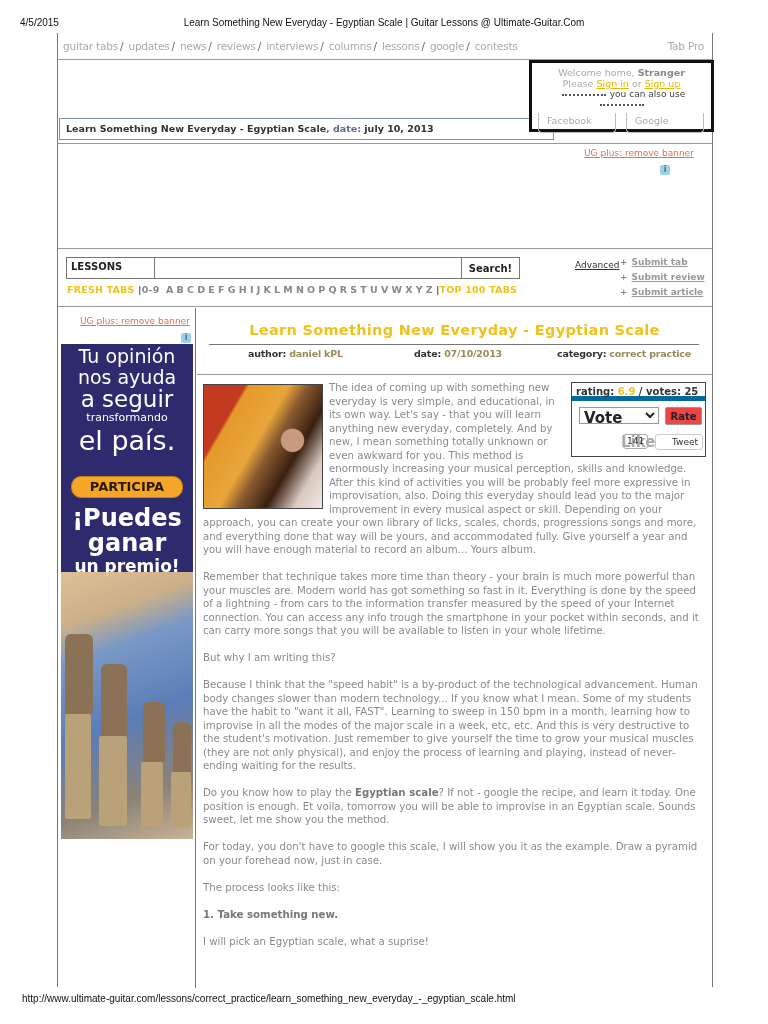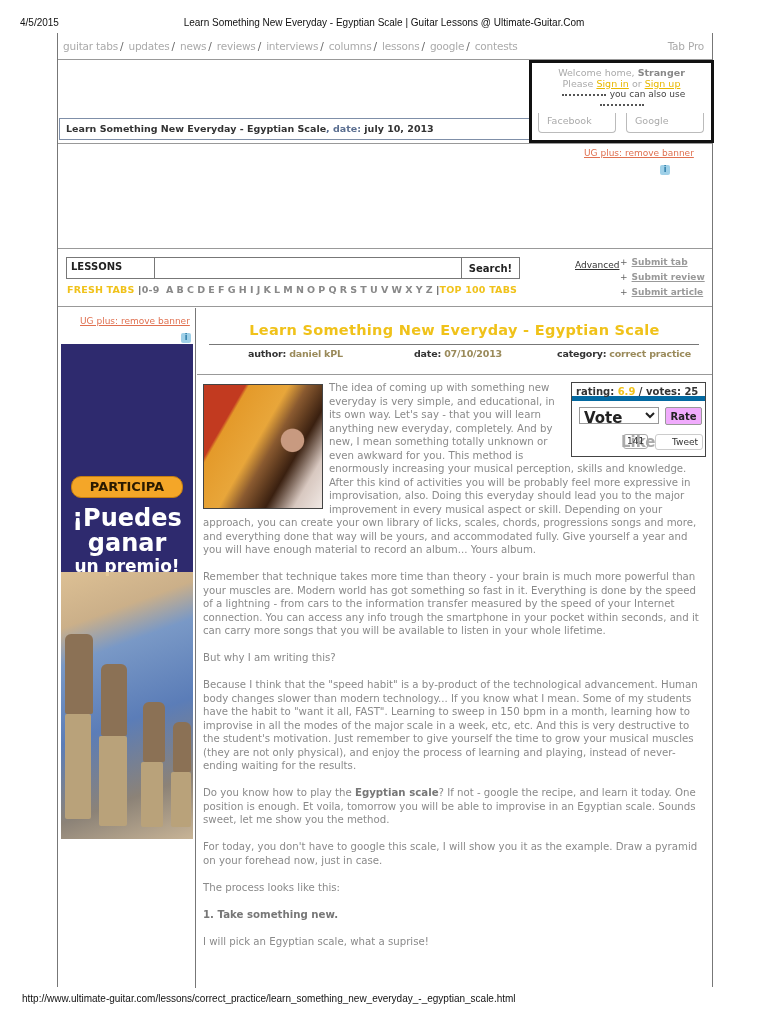--- a/index.html
+++ b/index.html
@@ -21,21 +21,21 @@
   .topnav .links span.sep { color: #666; margin: 0 2px; }
   .topnav .links a { color: #aaa; text-decoration: none; }
   .topnav .tabpro { position: absolute; right: 8px; top: 7px; color: #aaa; }
 
   
   .headerarea { position: absolute; left: 0; top: 28px; width: 654px; height: 82px; }
   .breadcrumb-box { position: absolute; left: 1px; top: 57px; width: 495px; height: 22px; border: 1px solid #7f8fa8; background: #fff; font-size: 9.5px; font-weight: bold; color: #333; padding: 4px 6px; }
   .breadcrumb-box .date-label { color: #5a6e90; font-weight: bold; }
   .breadcrumb-box .sep { color: #5a6e90; }
 
-  .login-box { position: absolute; left: 471px; top: 27px; width: 185px; height: 83px; border: 3px solid #111; background: #fff; text-align: center; font-size: 9.5px; color: #aaa; }
+  .login-box { position: absolute; left: 471px; top: 27px; width: 185px; height: 72px; border: 3px solid #111; background: #fff; text-align: center; font-size: 9.5px; color: #aaa; }
   .login-box .welcome { margin-top: 4px; }
   .login-box .welcome b { color: #888; }
   .login-box .signin { color: #e8b800; text-decoration: underline; }
   .login-box .alsouse { margin-top: 0; color: #444; font-size: 9px; }
   .login-box .alsouse .squig { display: inline-block; width: 44px; border-bottom: 2px dotted #555; vertical-align: middle; margin: 0 4px; }
   .login-box .social { position: absolute; top: 50px; left: 6px; width: 170px; height: 20px; }
   .login-box .btn { position: absolute; top: 0; width: 78px; height: 20px; border: 1px solid #bbb; border-top: none; border-radius: 0 0 4px 4px; font-size: 9.5px; color: #aaa; text-align: left; padding: 2px 8px; }
   .login-box .btn.fb { left: 0; }
   .login-box .btn.gg { left: 88px; }
 
@@ -95,21 +95,21 @@
   .article-body b { color: #777; }
   .lead-photo { float: left; width: 120px; height: 125px; margin: 3px 6px 0 0; border: 1px solid #444;
     background:
       radial-gradient(circle at 75% 45%, #c89a80 0 10%, transparent 11%),
       linear-gradient(120deg, #c23a20 0%, #c23a20 22%, #e49a2a 24%, #e8a63a 45%, #8a5a30 55%, #3a2010 70%, #d8c8c0 85%, #f0e8e4 100%); }
   .rating-box { float: right; width: 135px; height: 75px; border: 1px solid #444; margin: 1px 2px 4px 8px; font-size: 10px; }
   .rating-box .hdr { height: 18px; border-bottom: 5px solid #0369a1; padding: 2px 4px; color: #333; font-weight: bold; }
   .rating-box .hdr .score { color: #f0c21a; }
   .rating-box .vote { position: relative; height: 30px; }
   .rating-box select { position: absolute; left: 7px; top: 6px; width: 80px; height: 17px; font-family: "DejaVu Sans", sans-serif; font-size: 15px; font-weight: bold; color: #222; border: 1px solid #999; background: #fff; }
-  .rating-box .rate { position: absolute; left: 93px; top: 6px; width: 37px; height: 18px; font-family: "DejaVu Sans", sans-serif; font-size: 10px; font-weight: bold; color: #222; border: 1px solid #999; background: #f0abfc; border-radius: 2px; }
+  .rating-box .rate { position: absolute; left: 93px; top: 6px; width: 37px; height: 18px; font-family: "DejaVu Sans", sans-serif; font-size: 10px; font-weight: bold; color: #222; border: 1px solid #999; background: #ef4444; border-radius: 2px; }
   .rating-box .social { position: relative; height: 24px; }
   .rating-box .like { position: absolute; left: 24px; top: 5px; color: #aaa; font-weight: bold; font-size: 15px; margin-left: 25px; }
   .rating-box .count { position: absolute; left: 51px; top: 3px; height: 15px; padding: 0 3px; border: 1px solid #aaa; border-radius: 3px; font-size: 9px; color: #333; line-height: 13px; }
   .rating-box .tweet { position: absolute; left: 83px; top: 3px; width: 48px; height: 16px; border: 1px solid #ccc; border-radius: 3px; font-size: 9px; color: #333; text-align: right; padding-right: 4px; line-height: 14px; }
 </style>
 </head>
 <body>
 
 <div class="print-header">
   <span class="date">4/5/2015</span>
@@ -183,20 +183,27 @@
       <div><span class="plus">+</span><a href="#">Submit review</a></div>
       <div><span class="plus">+</span><a href="#">Submit article</a></div>
     </div>
   </div>
 
   <div class="sidebar">
     <a href="#" class="ugplus-side">UG plus: remove banner</a>
     <div class="ad">
       <div class="topbar"></div>
       <div class="adinfo info">i</div>
+      <div class="t1">
+        <div>Tu opinión</div>
+        <div>nos ayuda</div>
+        <div style="font-size:23px;line-height:23px;">a seguir</div>
+        <div class="small">transformando</div>
+        <div class="big">el país.</div>
+      </div>
       <div class="cta">PARTICIPA</div>
       <div class="t2">
         <div>¡Puedes</div>
         <div>ganar</div>
         <div class="sm">un premio!</div>
       </div>
       <div class="photo">
         <div class="worker" style="left:4px;top:62px;width:28px;height:80px;"></div>
         <div class="pants" style="left:4px;top:142px;width:26px;height:105px;"></div>
         <div class="worker" style="left:40px;top:92px;width:26px;height:72px;"></div>

